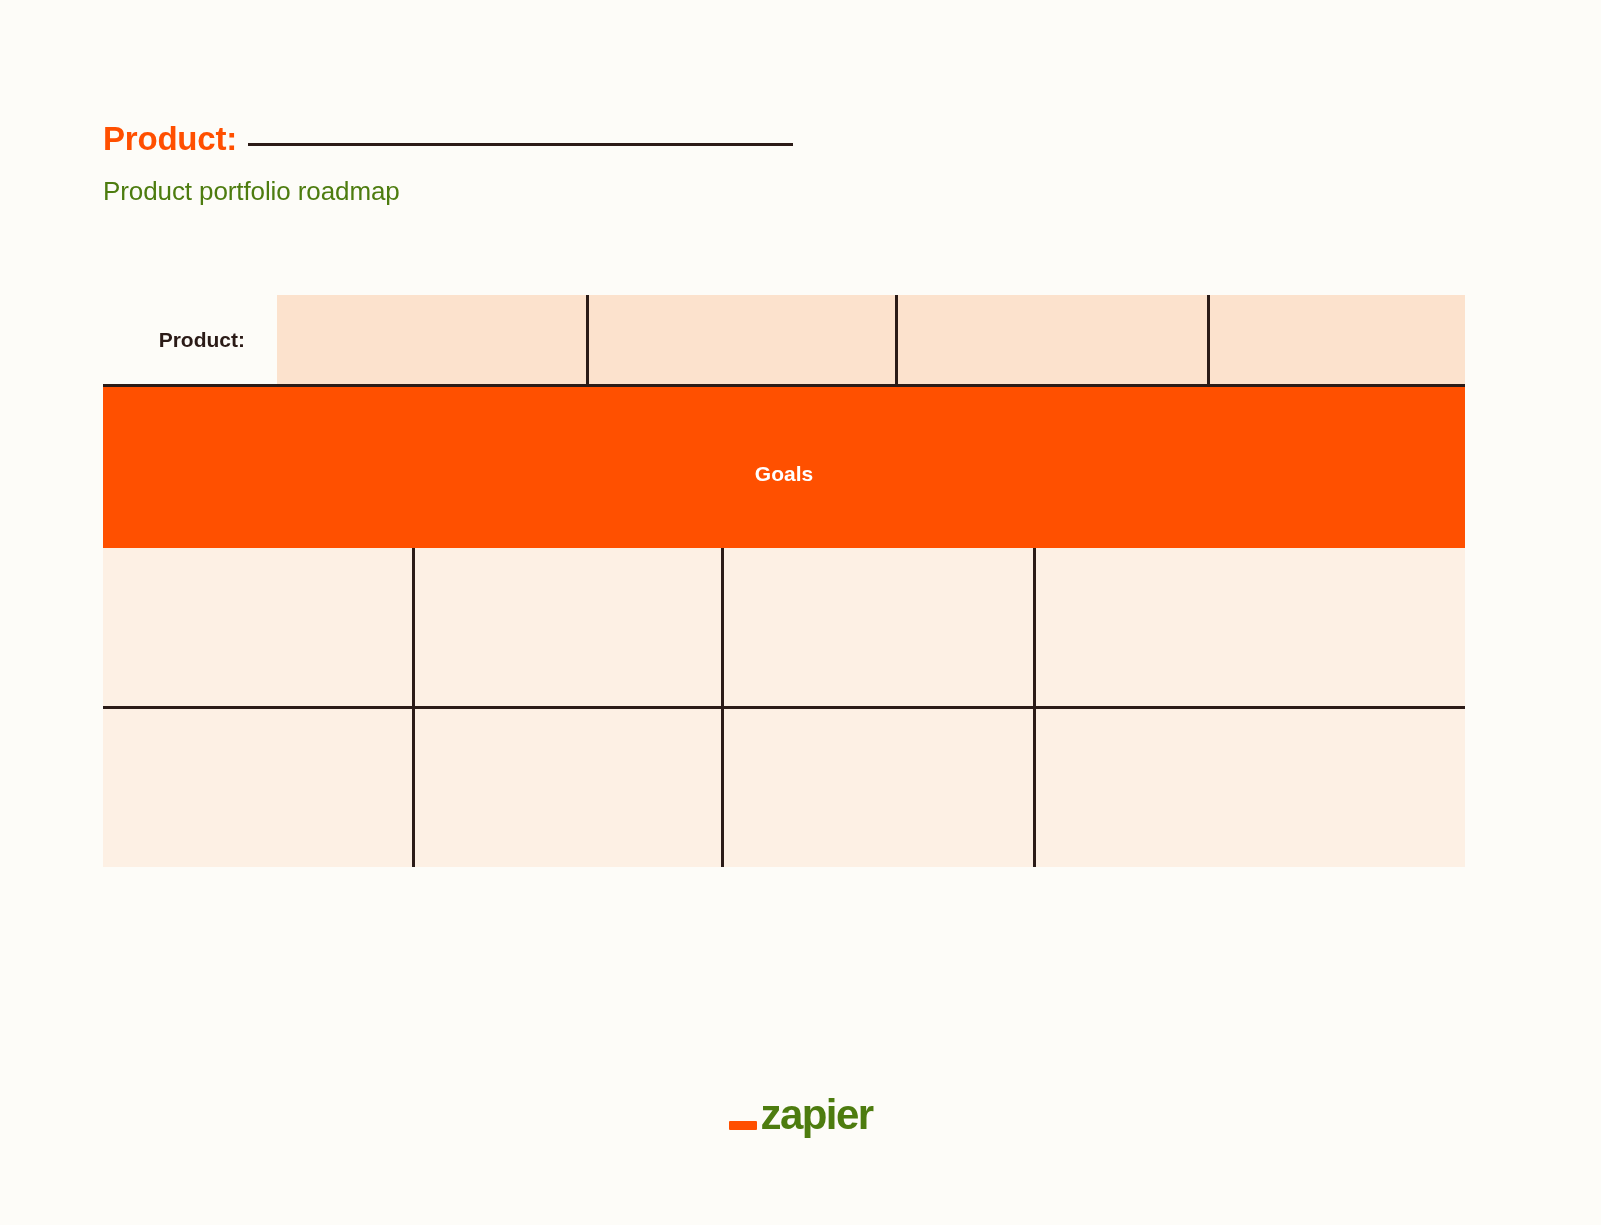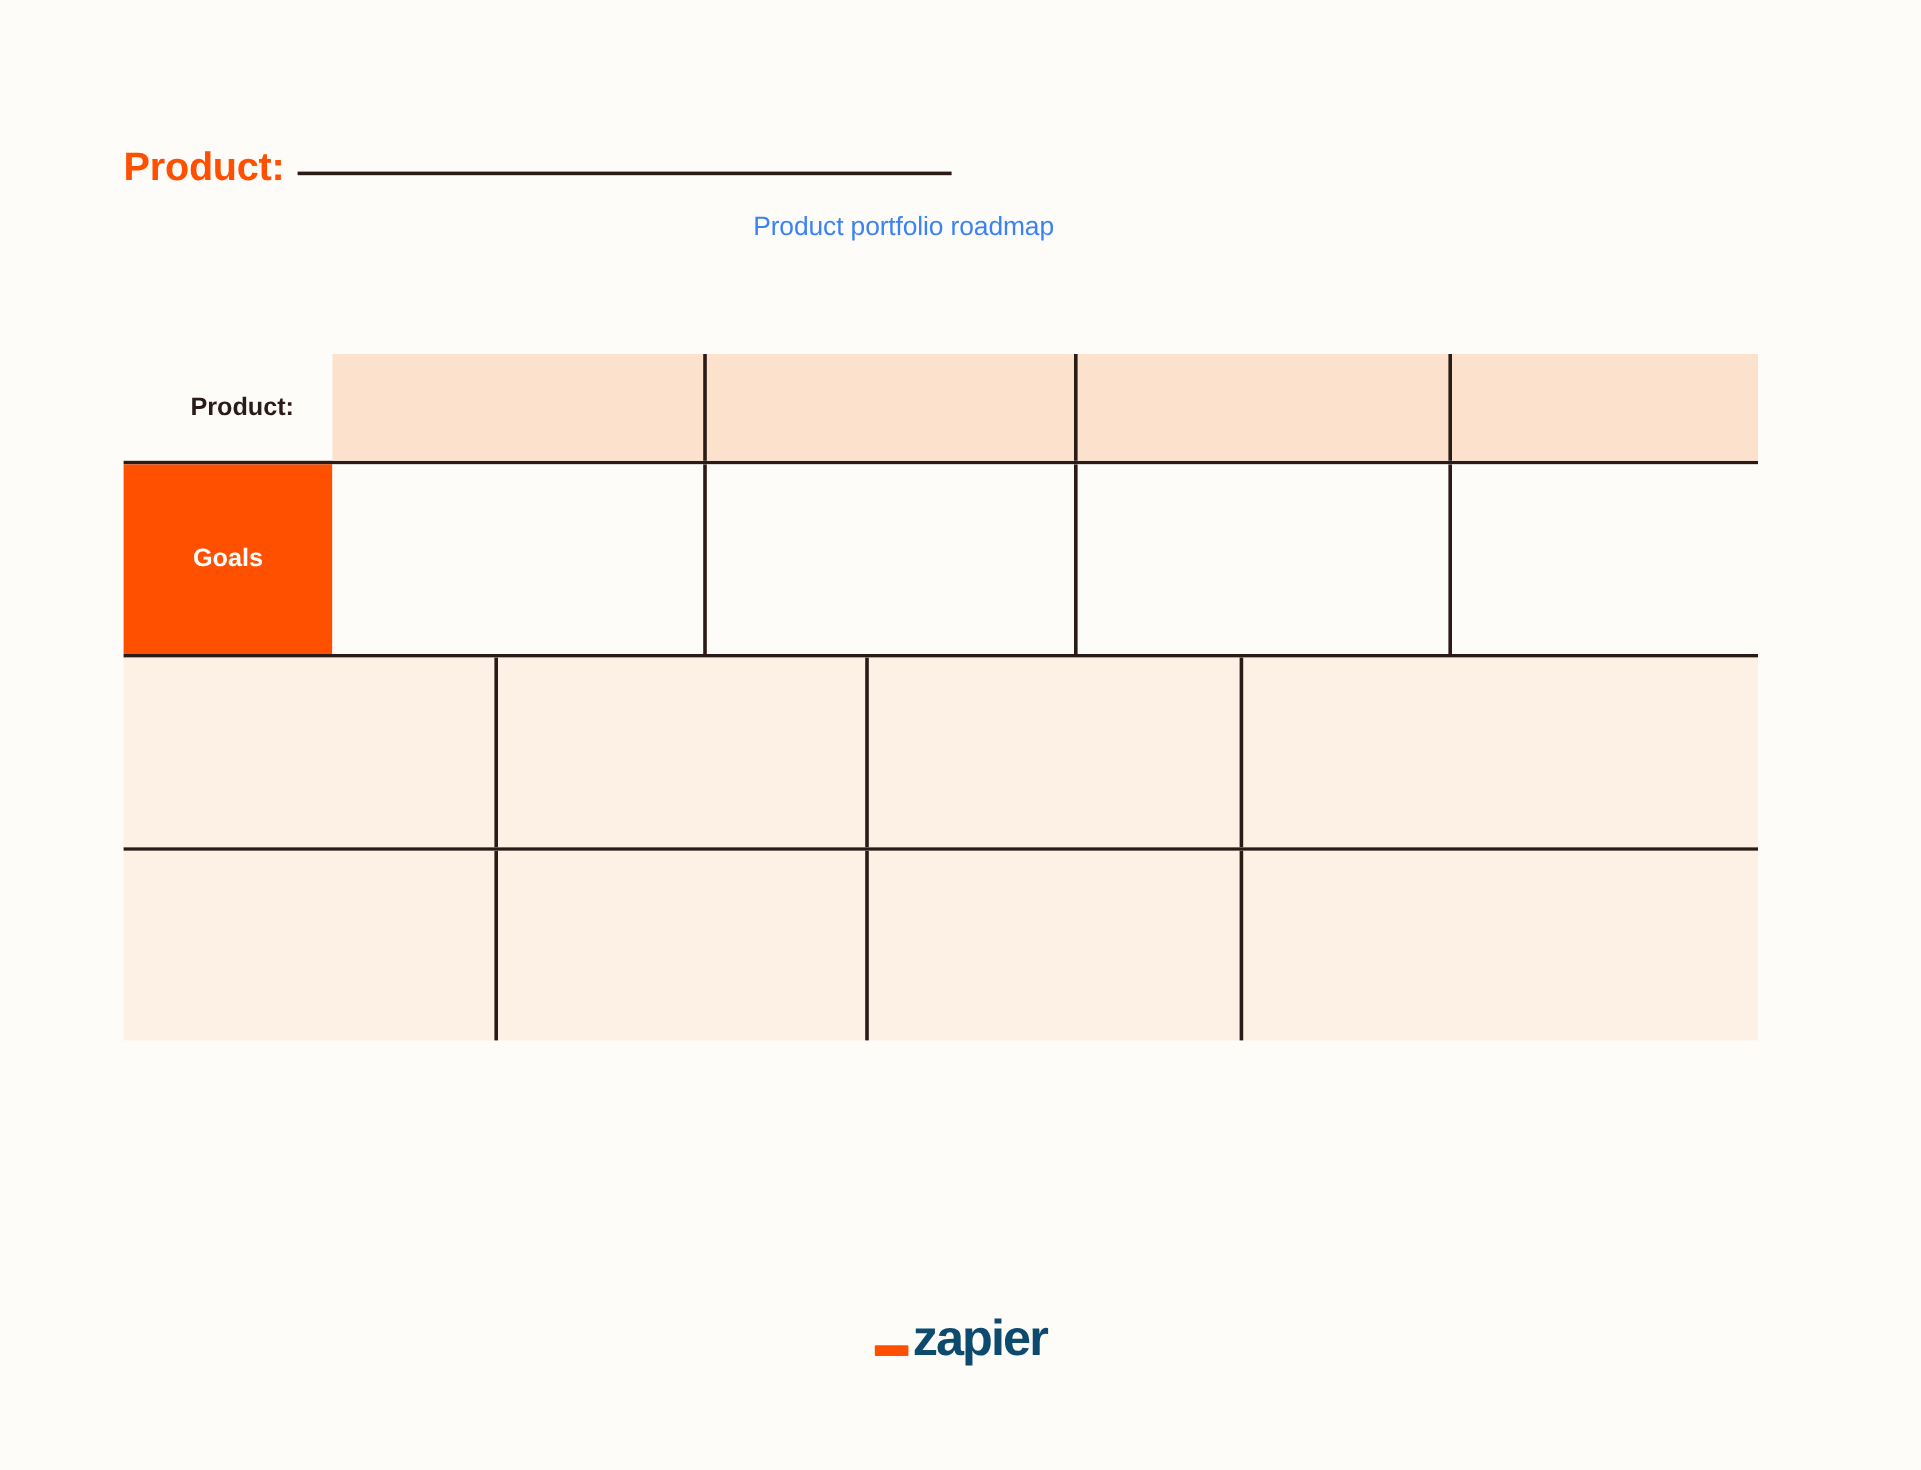--- a/index.html
+++ b/index.html
@@ -38,42 +38,41 @@
     flex: 0 0 auto;
     width: 545px;
     height: 3px;
     background: #2B1B17;
     margin-left: 11px;
     position: relative;
     top: -4px;
   }
   .subtitle {
     margin-top: 18px;
-    font-size: 22px;
-    color: #3b82f6;
+    font-size: 26px;
+    color: #4d7c0f;
     letter-spacing: -0.1px;
-    text-align: center;
   }
 
   
   .grid {
     position: absolute;
     left: 103px;
     top: 295px;
     width: 1362px;
     height: 731px;
   }
 
   .row {
     display: flex;
     width: 100%;
     box-sizing: border-box;
   }
   .row.header-row   { height: 89px; }
-  .row.body-row     { height: 161px; }
+  .row.body-row     { height: 161px; flex-direction: column; }
 
   .row.rule { border-top: 3px solid #2B1B17; }
 
   .rowlabel {
     flex: 0 0 174px;
     display: flex;
     align-items: center;
     justify-content: center;
     text-align: center;
     box-sizing: border-box;
@@ -127,21 +126,21 @@
     width: 28px;
     height: 9px;
     background: #FF4F00;
     margin-right: 4px;
     margin-bottom: 6px;
     border-radius: 1px;
   }
   .logo-word {
     font-size: 42px;
     font-weight: bold;
-    color: #0c4a6e;
+    color: #4d7c0f;
     letter-spacing: -1.6px;
     line-height: 1;
   }
 </style>
 </head>
 <body>
 
 <div class="header">
   <div class="title-row">
     <span class="title">Product:</span>

